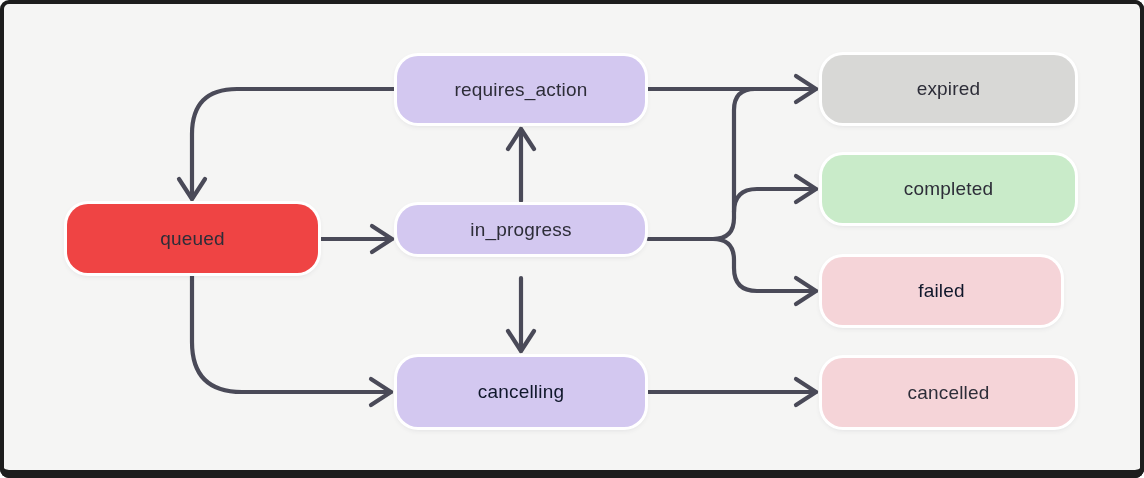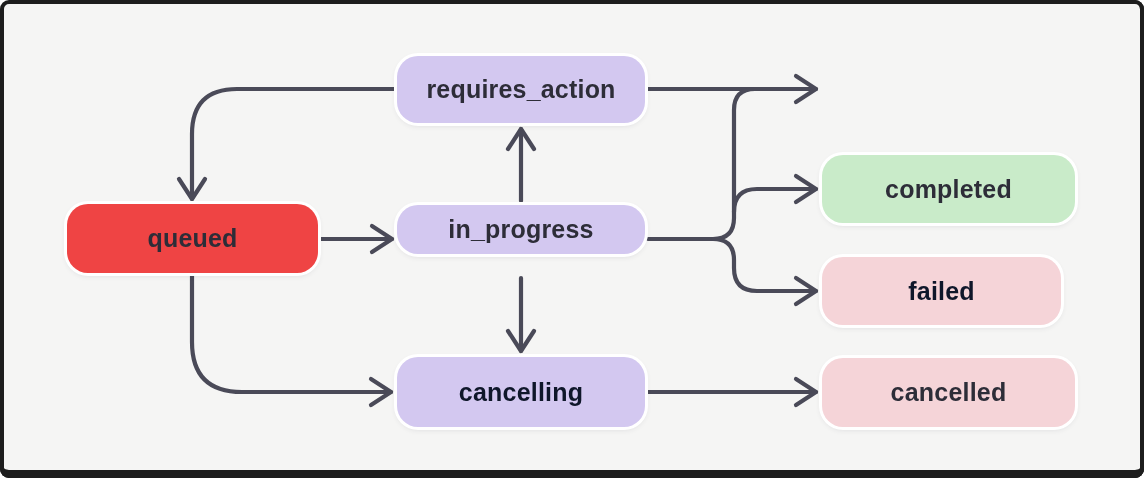--- a/index.html
+++ b/index.html
@@ -23,22 +23,22 @@
     stroke-width: 4.2;
     stroke-linecap: round;
     stroke-linejoin: round;
   }
   .node {
     position: absolute;
     border-radius: 21px;
     display: flex;
     align-items: center;
     justify-content: center;
-    font-weight: 700;
-    font-size: 25px;
+    font-weight: 400;
+    font-size: 19px;
     letter-spacing: 0.2px;
     box-shadow: 0 0 0 3px #ffffff, 0 2px 6px rgba(50,50,70,0.16);
   }
 </style>
 </head>
 <body>
 
 <div class="frame" style="background: rgb(245, 245, 244); box-shadow: rgb(29, 29, 29) 0px 0px 0px 4px inset, rgb(29, 29, 29) 0px -8px 0px 0px inset, rgb(29, 29, 29) -4px 0px 0px 0px inset;">
   <svg class="edges" viewBox="0 0 1144 478" xmlns="http://www.w3.org/2000/svg">
       <path d="M 321 239 L 392 239" class="edge" stroke="#4a4a58"></path>
@@ -68,20 +68,23 @@
   </div>
   <div class="node" style="left: 397px; top: 56px; width: 248px; height: 67px; background: rgb(211, 200, 240); color: rgb(45, 45, 56);">
     <span>requires_action</span>
   </div>
   <div class="node" style="left: 397px; top: 205px; width: 248px; height: 49px; background: rgb(211, 200, 240); color: rgb(45, 45, 56);">
     <span>in_progress</span>
   </div>
   <div class="node" style="left: 397px; top: 357px; width: 248px; height: 70px; background: rgb(211, 200, 240); color: #0f172a; align-items: center;">
     <span>cancelling</span>
   </div>
+  <div class="node" style="left: 822px; top: 55px; width: 253px; height: 68px; background: rgb(216, 216, 214); color: rgb(45, 45, 56);">
+    <span>expired</span>
+  </div>
   <div class="node" style="left: 822px; top: 155px; width: 253px; height: 68px; background: rgb(201, 235, 201); color: rgb(45, 45, 56);">
     <span>completed</span>
   </div>
   <div class="node" style="left: 822px; top: 257px; width: 239px; height: 68px; background: rgb(245, 212, 216); color: #0f172a; align-items: center;">
     <span>failed</span>
   </div>
   <div class="node" style="left: 822px; top: 358px; width: 253px; height: 69px; background: rgb(245, 212, 216); color: rgb(45, 45, 56);">
     <span>cancelled</span>
   </div>
 </div>

